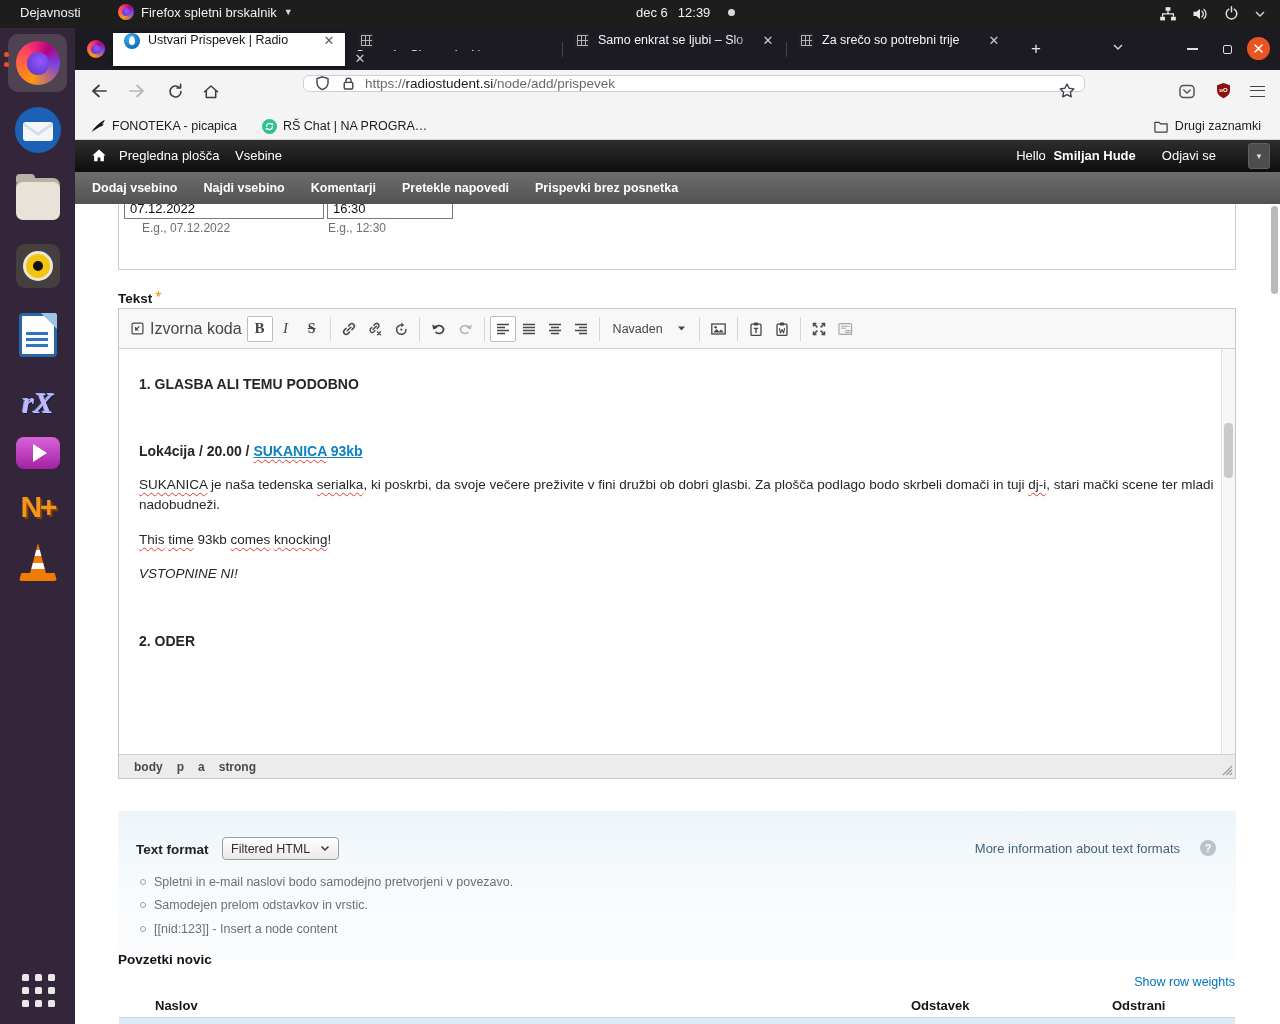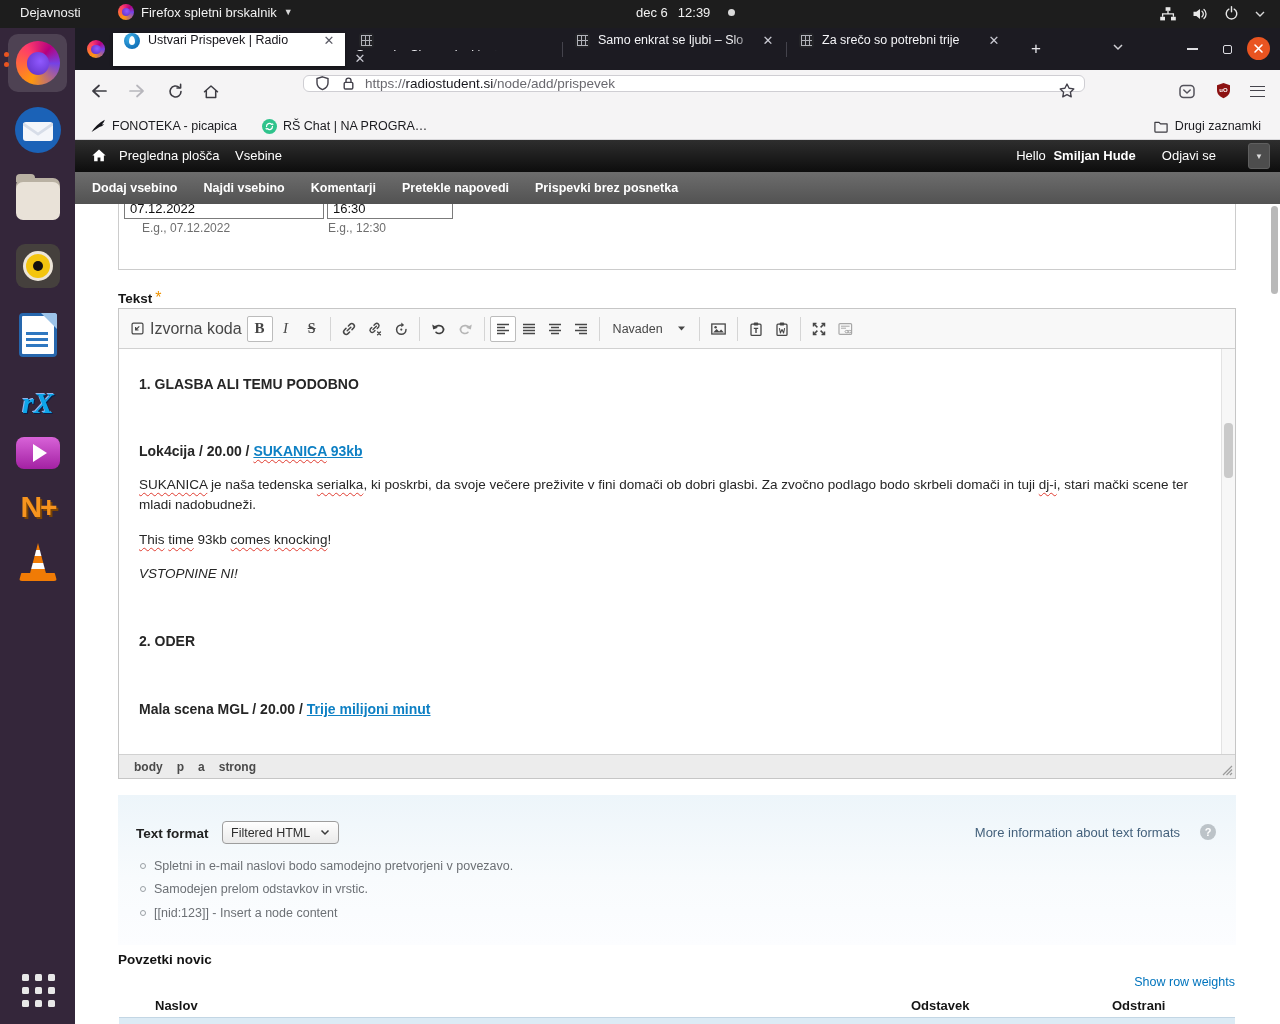--- a/index.html
+++ b/index.html
@@ -31,21 +31,21 @@
   .ico-files { width:44px; height:38px; background:#e9e2d8; border-radius:7px; position:relative; box-shadow:0 -4px 0 0 #b9b1a3; margin-top:5px; }
   .ico-files::before { content:""; position:absolute; left:0; top:-8px; width:19px; height:8px; background:#b9b1a3; border-radius:4px 4px 0 0; }
   .ico-rhythmbox { width:44px; height:44px; border-radius:9px; background:#45403d; display:flex; align-items:center; justify-content:center; }
   .ico-rhythmbox .ring { width:30px; height:30px; border-radius:50%; background:#ece5d8; display:flex; align-items:center; justify-content:center; }
   .ico-rhythmbox .ring i { width:24px; height:24px; border-radius:50%; background:#f3c50f; display:flex; align-items:center; justify-content:center; }
   .ico-rhythmbox .ring i b { width:10px; height:10px; border-radius:50%; background:#14110f; }
   .ico-libre { width:38px; height:44px; background:#fff; border:3px solid #2667ad; border-radius:4px; position:relative; }
   .ico-libre::before { content:""; position:absolute; right:-3px; top:-3px; border:8px solid #9cc3e8; border-left-color:transparent; border-bottom-color:transparent; border-radius:0 3px 0 0; }
   .ico-libre::after { content:""; position:absolute; left:4px; top:16px; width:22px; height:16px;
      background:linear-gradient(#2e77c0 0 3px,transparent 3px 6px,#2e77c0 6px 9px,transparent 9px 12px,#2e77c0 12px 15px,transparent 15px); }
-  .ico-rx { font-family:"Liberation Serif",serif; font-weight:bold; font-style:italic; font-size:30px; color:#0ea5e9; text-shadow:1px 1px 0 #0a1e4a,-1px -1px 0 #8fb4ee; }
+  .ico-rx { font-family:"Liberation Serif",serif; font-weight:bold; font-style:italic; font-size:30px; color:#c4b5fd; text-shadow:1px 1px 0 #0a1e4a,-1px -1px 0 #8fb4ee; }
   .ico-videos { width:44px; height:32px; border-radius:8px; background:linear-gradient(#d667d6,#a róż); background:linear-gradient(#d863d8,#a321a3); display:flex; align-items:center; justify-content:center; }
   .ico-videos i { width:0; height:0; border-left:14px solid #fff; border-top:9px solid transparent; border-bottom:9px solid transparent; margin-left:4px; }
   .ico-nplus { font-weight:bold; font-size:30px; color:#f7941e; text-shadow:2px 2px 0 #7a4405; letter-spacing:-2px; }
   .ico-vlc { position:relative; width:44px; height:44px; }
   .ico-vlc .cone { position:absolute; left:7px; top:2px; width:30px; height:32px;
      background:repeating-linear-gradient(#f07b05 0 7px,#fdfdfd 7px 13px); clip-path:polygon(50% 0,78% 100%,22% 100%); }
   .ico-vlc .base { position:absolute; left:3px; bottom:4px; width:38px; height:8px; background:#f07b05; border-radius:3px; clip-path:polygon(6% 0,94% 0,100% 100%,0 100%); }
   .ico-apps { display:grid; grid-template-columns:repeat(3,7px); grid-template-rows:repeat(3,7px); gap:6px; }
   .ico-apps i { background:#e8e8e8; border-radius:1.5px; }
 
@@ -121,21 +121,21 @@
   .ck-combo { display:flex; align-items:center; gap:14px; padding:0 8px; height:26px; color:#474747; font-size:12.5px;text-align:right; }
   .cke-body { position:absolute; left:0; top:40px; right:0; bottom:24px; overflow:hidden; font-size:13.5px; color:#262626; line-height:20px; }
   .cke-body p, .cke-body h4 { position:absolute; left:20px; }
   .edlink { color:#0e80c4; font-weight:bold; text-decoration:underline; }
   .miss { text-decoration:underline wavy #e03c31 1px; text-underline-offset:3px; text-decoration-skip-ink:none; }
   .ed-scroll { position:absolute; right:0; top:0; bottom:0; width:14px; background:#f7f7f7; border-left:1px solid #e3e3e3; }
   .ed-thumb { position:absolute; left:2px; top:74px; width:9px; height:55px; background:#cacaca; border-radius:4px; }
   .cke-path { position:absolute; left:0; bottom:0; right:0; height:24px; background:#ececec; border-top:1px solid #d1d1d1; display:flex; align-items:center; gap:14px; padding-left:15px; font-size:12px; font-weight:bold; color:#4a4a4a; }
 
   
-  .filterwrap { position:absolute; left:43px; top:591px; width:1118px; height:150px; background:linear-gradient(#edf5fa,#f8fbfd 55%,#fcfdff); }
+  .filterwrap { position:absolute; left:43px; top:607px; width:1118px; height:150px; background:linear-gradient(#edf5fa,#f8fbfd 55%,#fcfdff); }
   .tf-label { position:absolute; left:18px; top:31px; font-weight:bold; font-size:13.5px; color:#222; }
   .tf-select { position:absolute; left:104px; top:26px; height:23px; min-width:108px; border:1px solid #9d9d9d; border-radius:4px; background:linear-gradient(#fefefe,#eaeaea); display:flex; align-items:center; gap:10px; padding:0 8px; font-size:12.5px; color:#2e2e2e; }
   .tf-more { position:absolute; right:56px; top:30px; font-size:13px; color:#44617c; }
   .help-ic { position:absolute; right:20px; top:29px; width:16px; height:16px; border-radius:50%; background:#bcc3c8; color:#fff; font-size:11px; font-weight:bold; text-align:center; line-height:16px; }
   .tip { position:absolute; left:22px; display:flex; align-items:center; gap:8px; font-size:12.5px; color:#6c7075; }
   .tip i { width:6px; height:6px; border:1px solid #9aa0a5; border-radius:50%; flex:none; }
 
   .sec-label { position:absolute; left:43px; top:748px; font-weight:bold; font-size:13.5px; color:#121212; }
   .rowweights { position:absolute; right:45px; top:771px; font-size:12.5px; color:#0074bd; }
   .th { position:absolute; top:794px; font-weight:bold; font-size:13px; color:#151515; }
@@ -524,25 +524,24 @@
                 <path d="M4 5.2h8.6M4 7.2h5" stroke="#474747" stroke-width="1"></path>
                 <ellipse cx="9.8" cy="10.6" rx="1.8" ry="1.2" stroke="#474747" stroke-width="1" fill="none"></ellipse>
                 <ellipse cx="12.6" cy="10.6" rx="1.8" ry="1.2" stroke="#474747" stroke-width="1" fill="none"></ellipse>
               </svg>
           </div>
         </div>
 
         <div class="cke-body">
           <h4 style="top:25px;font-size:14px;">1. GLASBA ALI TEMU PODOBNO</h4>
           <p style="top:92px;font-weight:bold;font-size:14px;"><span>Lok4cija / 20.00 / </span><span class="edlink"><span class="miss">SUKANICA</span><span> 93kb</span></span></p>
-          <p style="top:126px;width:1078px;"><span class="miss">SUKANICA</span><span> je naša tedenska </span><span class="miss">serialka</span><span>, ki poskrbi, da svoje večere preživite v fini domači ob dobri glasbi. Za zvočno podlago bodo skrbeli domači in tuji </span><span class="miss">dj-i</span><span>, stari mački scene ter mladi nadobudneži.</span></p>
+          <p style="top:126px;width:1078px;"><span class="miss">SUKANICA</span><span> je naša tedenska </span><span class="miss">serialka</span><span>, ki poskrbi, da svoje večere preživite v fini družbi ob dobri glasbi. Za plošča podlago bodo skrbeli domači in tuji </span><span class="miss">dj-i</span><span>, stari mački scene ter mladi nadobudneži.</span></p>
           <p style="top:181px;"><span class="miss">This</span><span> </span><span class="miss">time</span><span> 93kb </span><span class="miss">comes</span><span> </span><span class="miss">knocking</span><span>!</span></p>
           <p style="top:215px;font-style:italic;">VSTOPNINE NI!</p>
           <h4 style="top:282px;font-size:14px;">2. ODER</h4>
-          <p style="top:350px;font-weight:bold;font-size:14px;"><span>Mala scena MGL / 20.00 / </span><span class="edlink">Trije milijoni minut</span></p>
           <div class="ed-scroll">
               <div class="ed-thumb"></div>
             </div>
         </div>
 
         <div class="cke-path">
           <span>body</span>
           <span>p</span>
           <span>a</span>
           <span>strong</span>

